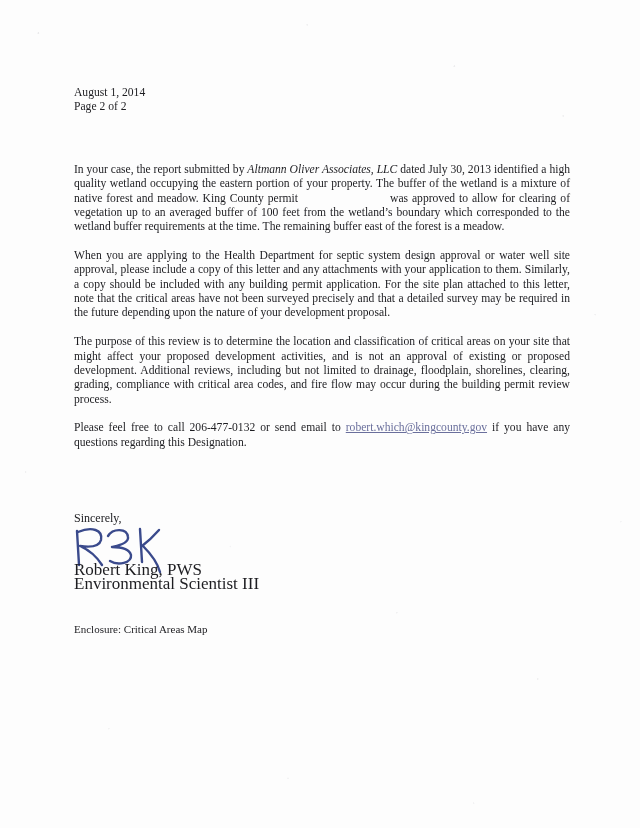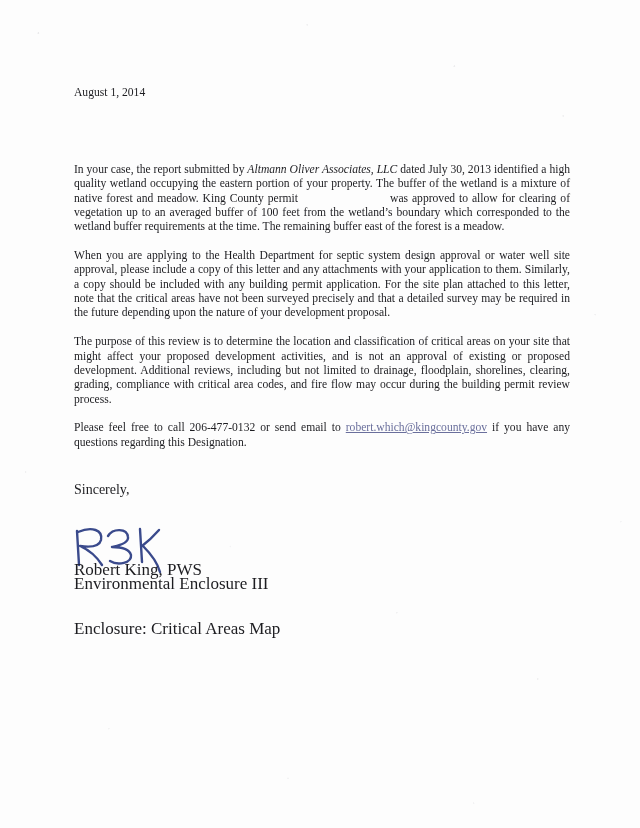--- a/index.html
+++ b/index.html
@@ -68,54 +68,55 @@
     display: inline-block;
     width: 92px;
     background: transparent;
   }
   a.email {
     color: #6a6f9c;
     text-decoration: underline;
     text-decoration-color: #6a6f9c;
   }
   .closing {
-    top: 483px;
-    font-size: 14px;
+    top: 511px;
+    font-size: 12px;
     line-height: 14.4px;
   }
   .signature-wrap {
     position: absolute;
     left: 72px;
     top: 521px;
     width: 96px;
     height: 52px;
   }
   .signature-wrap svg { display: block; overflow: visible; }
   .signer {
     top: 563px;
     font-size: 17px;
     line-height: 14.4px;
   }
   .signer div { white-space: nowrap; }
   .enclosure {
     top: 622px;
-    font-size: 17px;
+    font-size: 11px;
     line-height: 14.4px;
     white-space: nowrap;
   }
 </style>
 </head>
 <body>
 
 <div class="page">
 
   <div class="grain"></div>
 
   <div class="body-col letterhead">
     <div>August 1, 2014</div>
+    <div>Page 2 of 2</div>
   </div>
 
   <div class="body-col letter-body">
 
     <p class="para"><span>In your case, the report submitted by </span><span class="italic">Altmann Oliver Associates, LLC</span><span> dated July 30, 2013 identified a high quality wetland occupying the eastern portion of your property.  The buffer of the wetland is a mixture of native forest and meadow.  King County permit</span><span class="redaction"></span><span>was approved to allow for clearing of vegetation up to an averaged buffer of 100 feet from the wetland’s boundary which corresponded to the wetland buffer requirements at the time. The remaining buffer east of the forest is a meadow.</span></p>
 
     <p class="para">When you are applying to the Health Department for septic system design approval or water well site approval, please include a copy of this letter and any attachments with your application to them.  Similarly, a copy should be included with any building permit application.   For the site plan attached to this letter, note that the critical areas have not been surveyed precisely and that a detailed survey may be required in the future depending upon the nature of your development proposal.</p>
 
     <p class="para">The purpose of this review is to determine the location and classification of critical areas on your site that might affect your proposed development activities, and is not an approval of existing or proposed development.   Additional reviews, including but not limited to drainage, floodplain, shorelines, clearing, grading, compliance with critical area codes, and fire flow may occur during the building permit review process.</p>
 
@@ -133,18 +134,18 @@
       <path d="M36 15 C41 7, 55 7, 56 16 C57 23, 44 25, 40 26 C48 26, 57 27, 59 34 C60 42, 46 45, 38 40"></path>
 
       <path d="M68 8 L70 41"></path>
       <path d="M87 9 C80 17, 74 22, 70 25"></path>
       <path d="M71 25 C77 31, 85 40, 88 51"></path>
     </svg>
   </div>
 
   <div class="body-col signer">
     <div>Robert King, PWS</div>
-    <div>Environmental Enclosure III</div>
+    <div>Environmental Scientist III</div>
   </div>
 
   <div class="body-col enclosure">Enclosure: Critical Areas Map</div>
 
 </div>
 
 </body></html>

